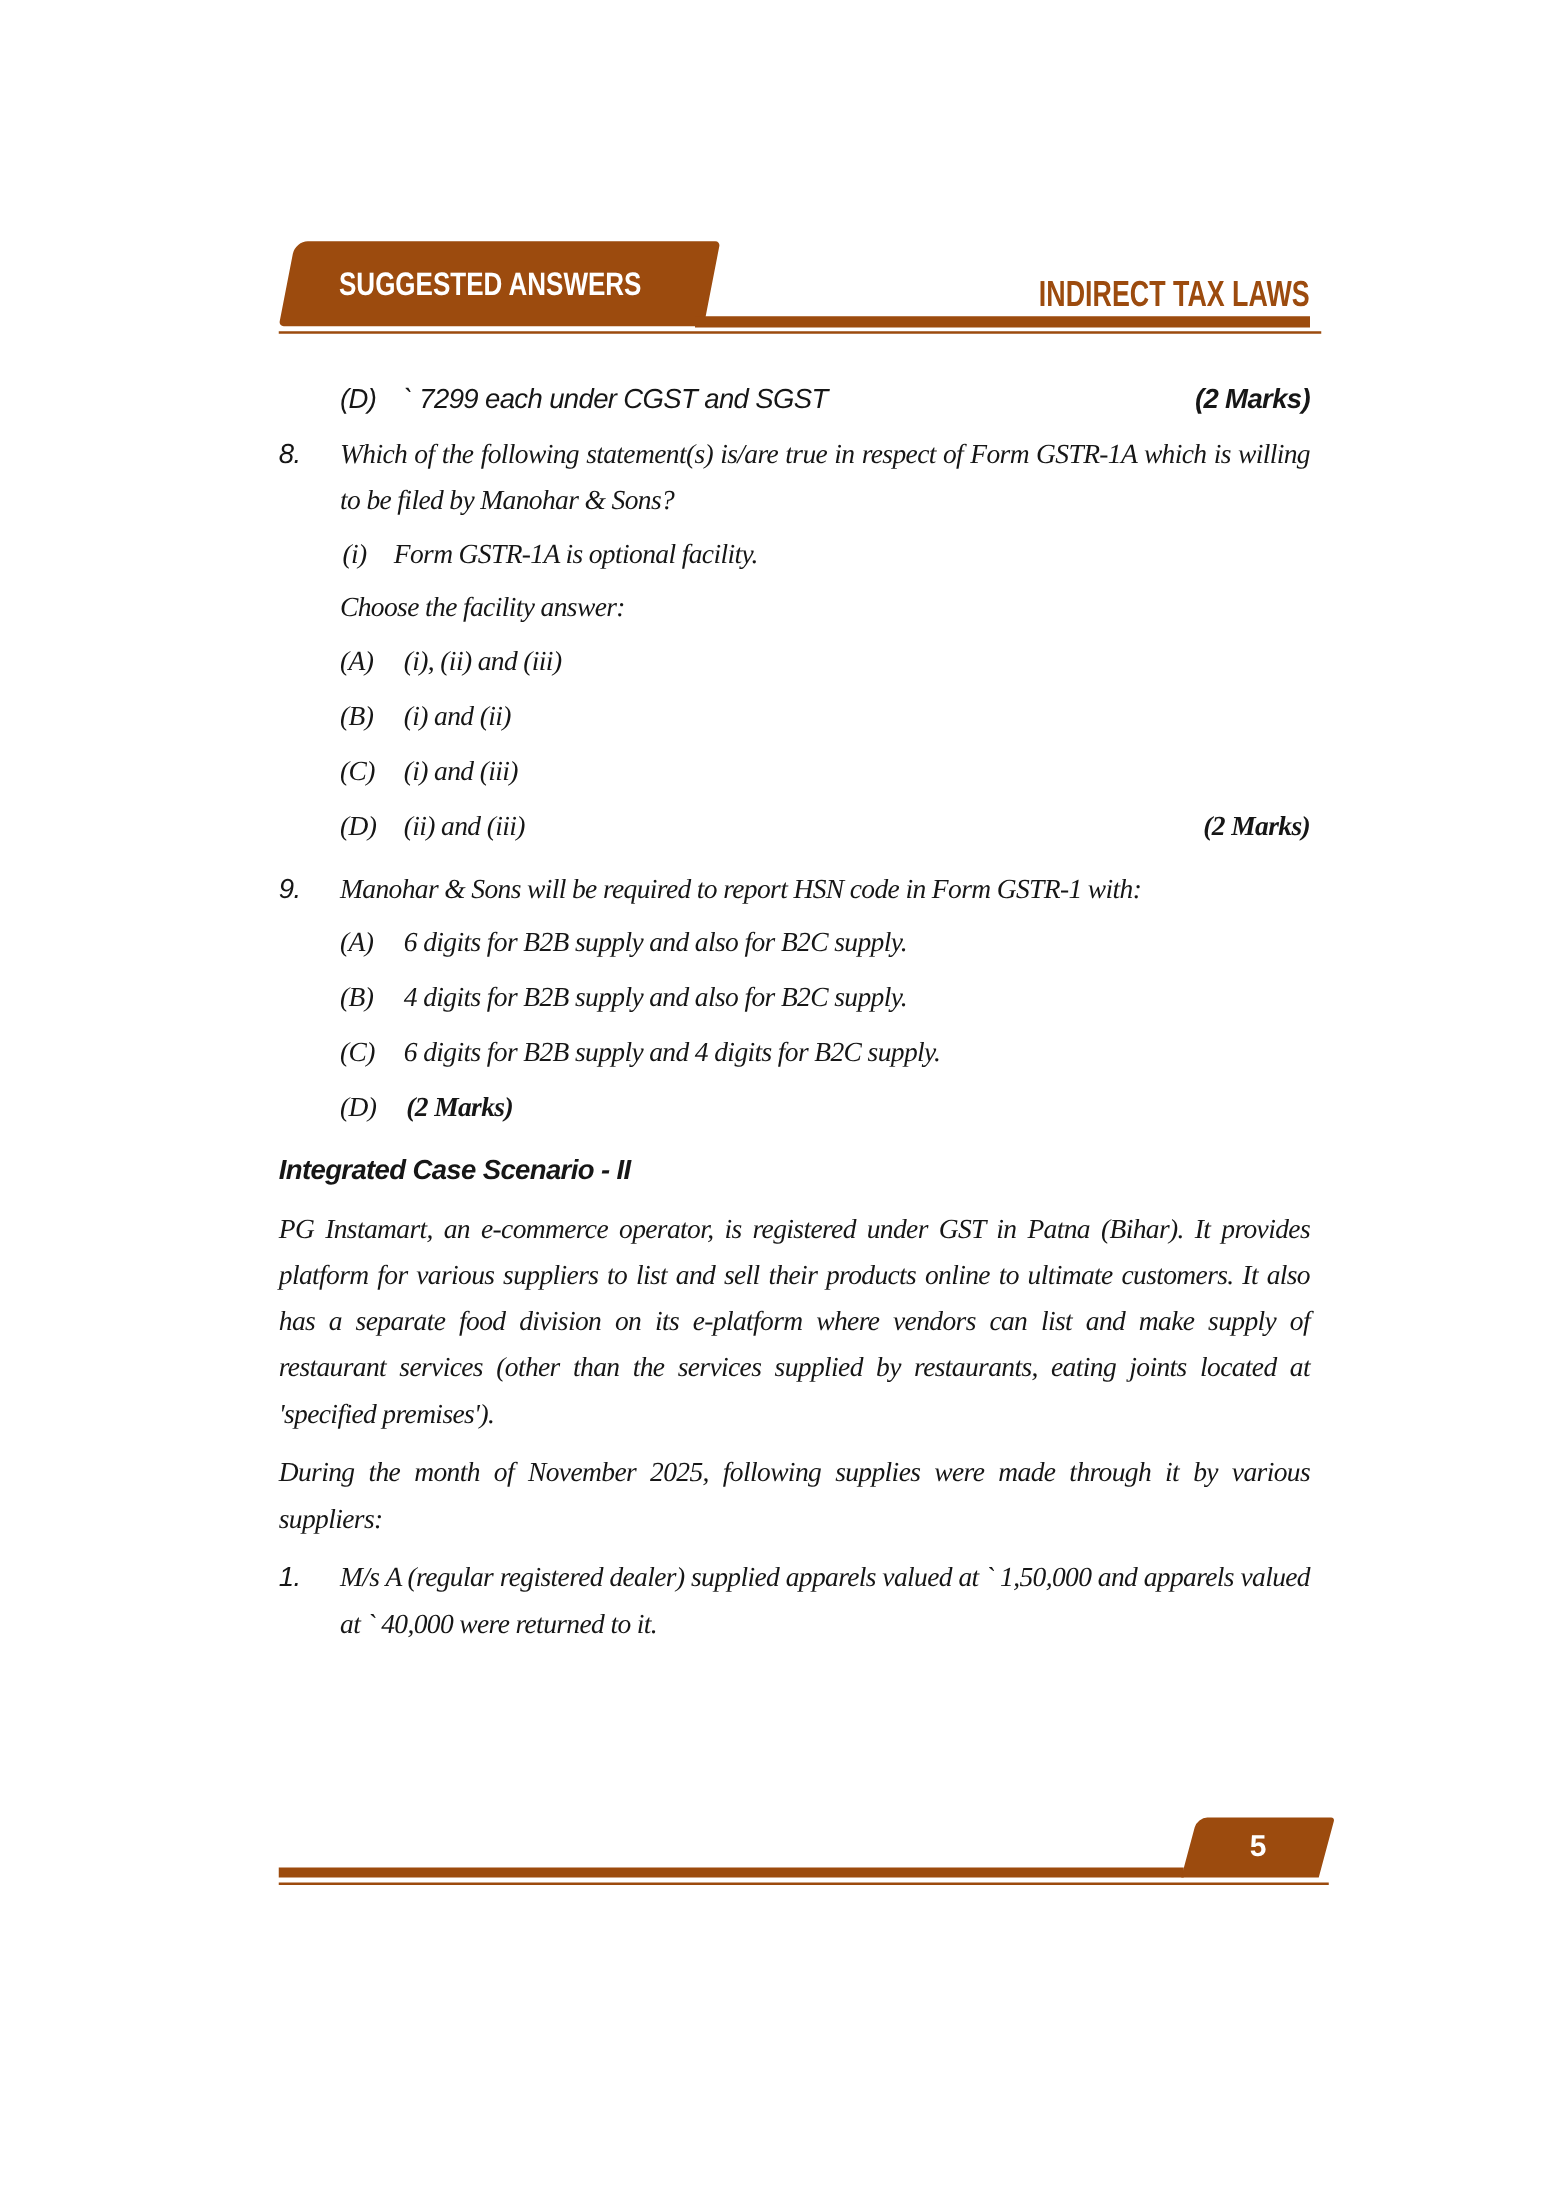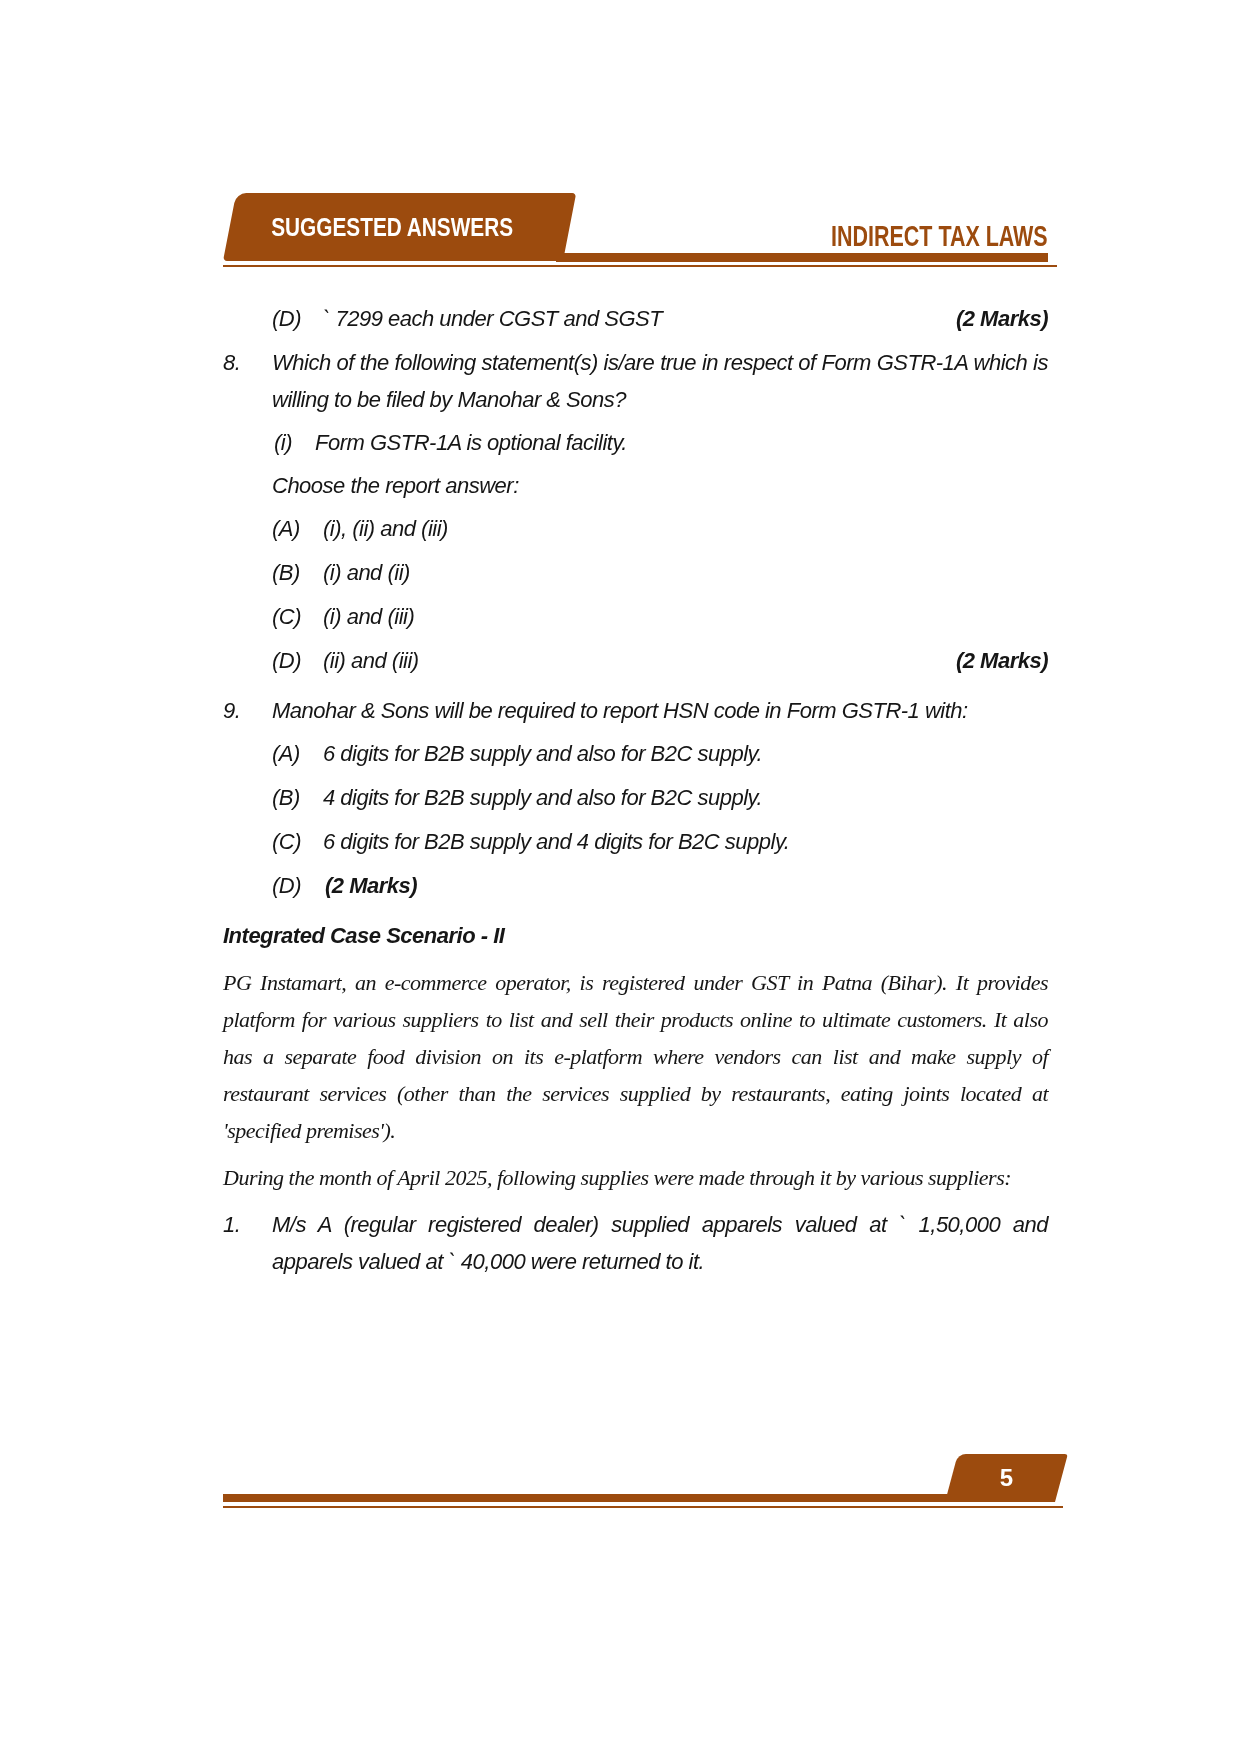--- a/index.html
+++ b/index.html
@@ -26,21 +26,21 @@
     letter-spacing:0;transform:scaleX(0.74);transform-origin:right center;white-space:nowrap;
   }
   .rule{position:absolute;background:#9C4B0E;}
   .rule-thick-header{left:556px;top:253px;width:492px;height:9px;}
   .rule-thin-header{left:223px;top:265px;width:834px;height:2px;}
   
   .content{position:absolute;left:223px;top:300px;width:825px;}
   .justify{text-align:justify;}
   .row{display:flex;margin-bottom:6px;}
   .qnum{flex:none;width:49px;}
-  .qbody{flex:1;min-width:0;}
+  .qbody{flex:1;min-width:0;font-family:Liberation Serif, serif;}
   .qtext{text-align:justify;margin-bottom:6px;}
   .strow{display:flex;margin:0 0 6px 2px;}
   .stlabel{flex:none;width:41px;}
   .sttext{flex:1;text-align:justify;}
   .choose{margin:0 0 6px 0;}
   .optrow{display:flex;margin-bottom:7px;}
   .optrow.carry{margin-left:49px;}
   .optlabel{flex:none;width:39px;}
   .opttext{flex:1;text-align:justify;margin-left:12px;}
   .marks{flex:none;font-weight:bold;padding-left:14px;white-space:nowrap;text-align:right;}
@@ -83,21 +83,21 @@
     <div class="row">
       <div class="qnum">8.</div>
       <div class="qbody">
         <div class="qtext">Which of the following statement(s) is/are true in respect of Form GSTR-1A which is willing to be filed by Manohar &amp; Sons?</div>
 
         <div class="strow">
           <span class="stlabel">(i)</span>
           <span class="sttext">Form GSTR-1A is optional facility.</span>
         </div>
 
-        <div class="choose">Choose the report answer:</div>
+        <div class="choose">Choose the facility answer:</div>
 
         <div class="optrow">
           <span class="optlabel">(A)</span>
           <span class="opttext">(i), (ii) and (iii)</span>
         </div>
         <div class="optrow">
           <span class="optlabel">(B)</span>
           <span class="opttext">(i) and (ii)</span>
         </div>
         <div class="optrow">
@@ -131,21 +131,21 @@
         </div>
         <div class="optrow">
           <span class="optlabel">(D)</span>
           <span class="marks">(2 Marks)</span>
         </div>
       </div>
     </div>
 
     <div class="heading">Integrated Case Scenario - II</div>
     <div class="para">PG Instamart, an e-commerce operator, is registered under GST in Patna (Bihar). It provides platform for various suppliers to list and sell their products online to ultimate customers. It also has a separate food division on its e-platform where vendors can list and make supply of restaurant services (other than the services supplied by restaurants, eating joints located at 'specified premises').</div>
-    <div class="para">During the month of April 2025, following supplies were made through it by various suppliers:</div>
+    <div class="para">During the month of November 2025, following supplies were made through it by various suppliers:</div>
 
     <div class="row">
       <div class="qnum">1.</div>
       <div class="qbody justify">M/s A (regular registered dealer) supplied apparels valued at ` 1,50,000 and apparels valued at ` 40,000 were returned to it.</div>
     </div>
 
   </div>
 
   <div class="rule rule-thick-footer"></div>
   <div class="rule rule-thin-footer"></div>

